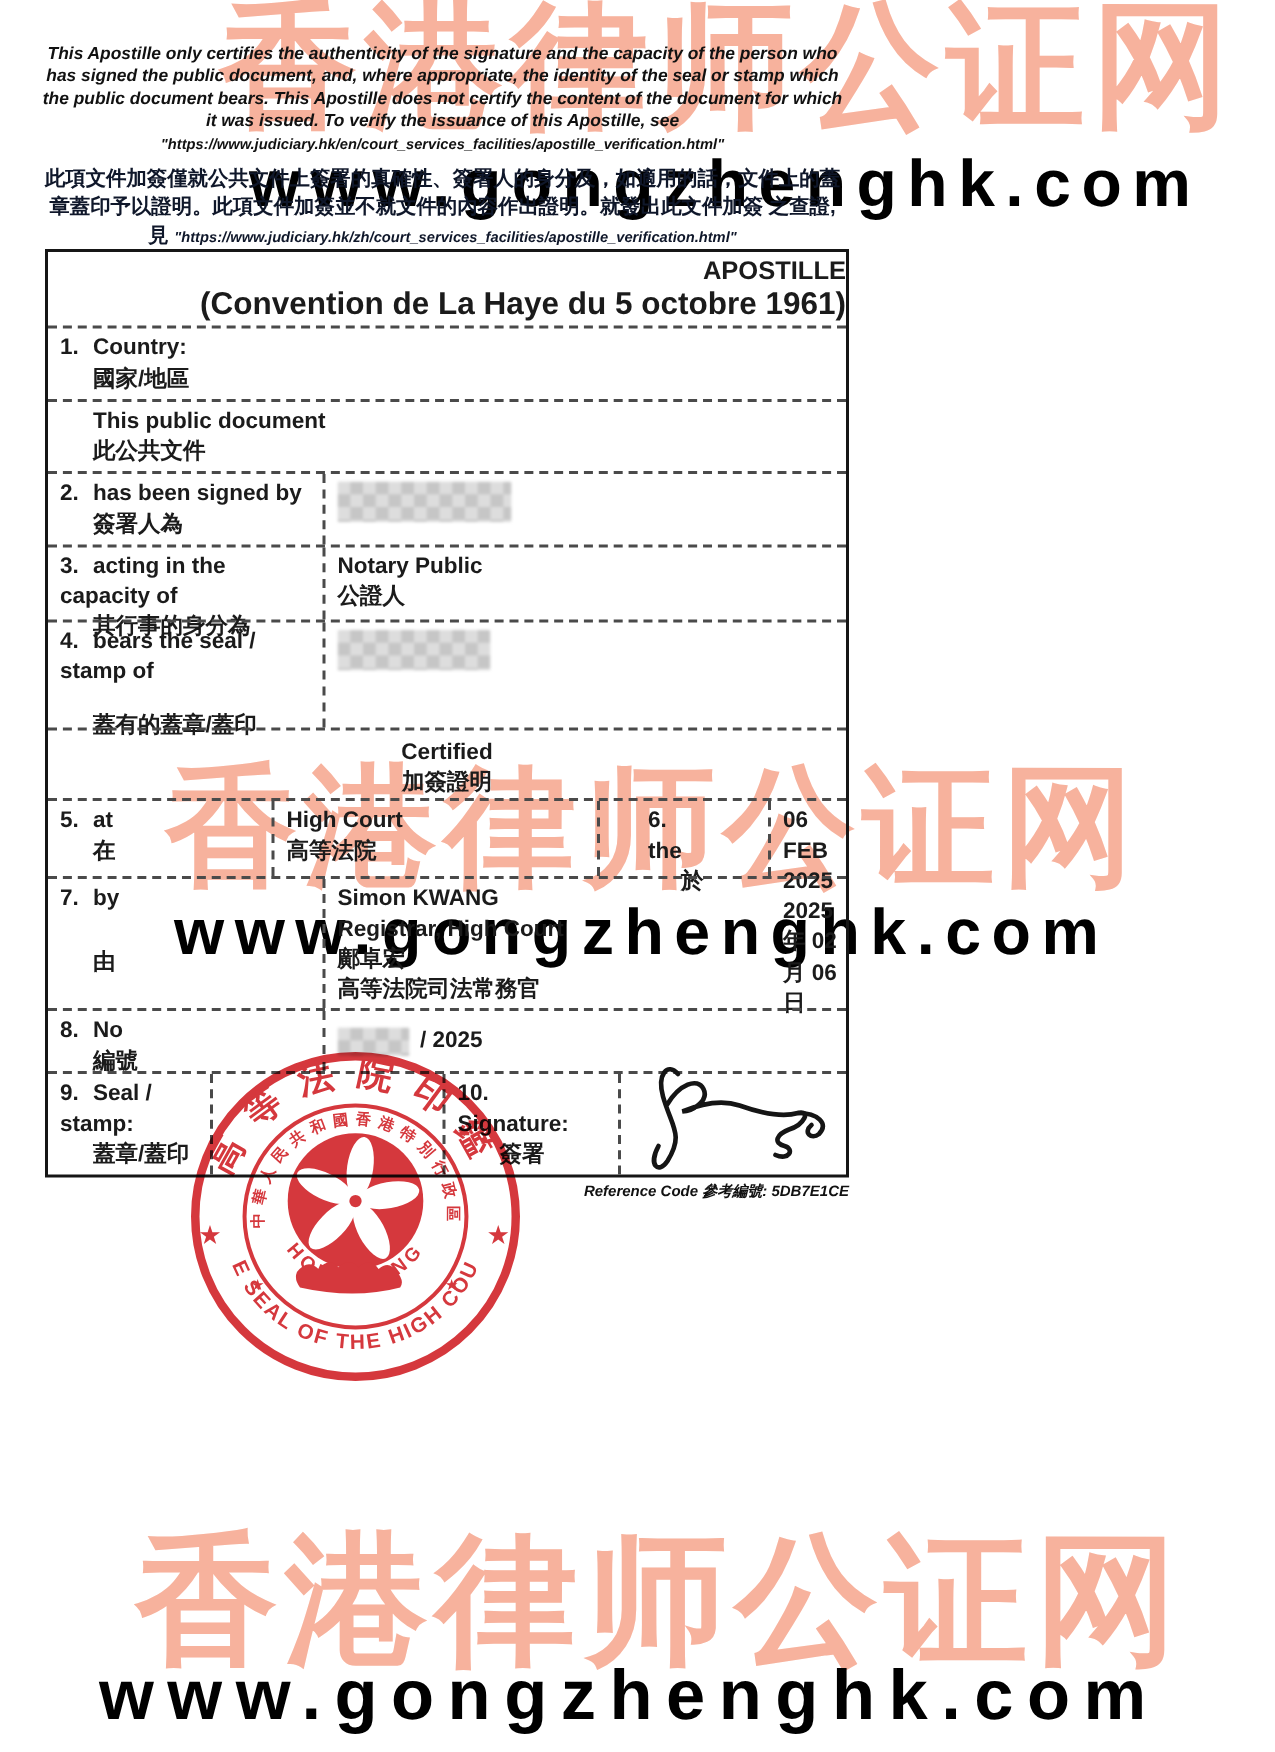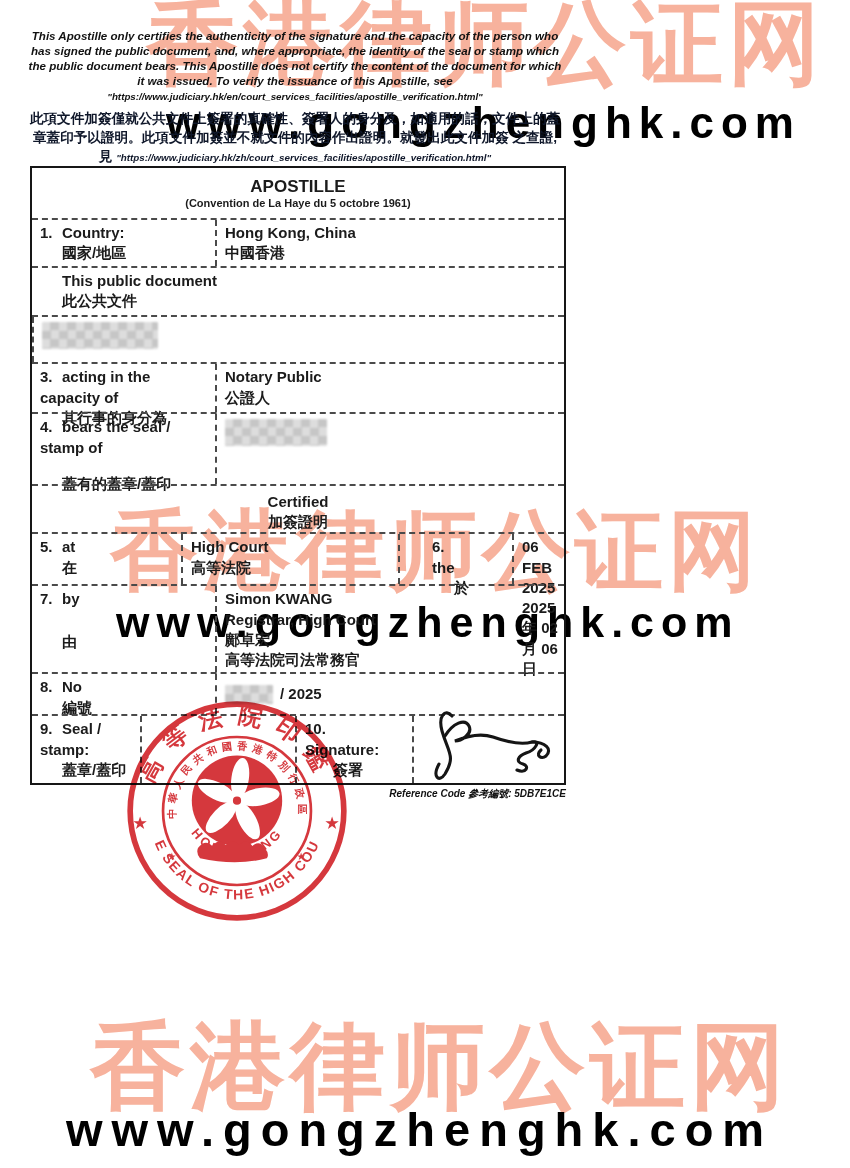--- a/index.html
+++ b/index.html
@@ -34,23 +34,23 @@
   
   .apo-table{
     position:absolute;top:166px;left:30px;width:536px;height:619px;
     border:2.5px solid #161616;box-sizing:border-box;background:transparent;
     display:flex;flex-direction:column;
   }
   .trow{display:flex;box-sizing:border-box;border-top:2px dashed #4a4a4a;}
   .trow:first-child{border-top:none;}
   .cell{box-sizing:border-box;padding:3px 6px 3px 8px;font-weight:bold;font-size:15px;line-height:1.35;}
   .cell.vline{border-left:2px dashed #4a4a4a;}
-  .title-row{height:52px;flex-direction:column;justify-content:center;text-align:center;}
+  .title-row{height:52px;flex-direction:column;justify-content:center;text-align:center;align-items:flex-end;}
   .title-main{font-weight:bold;font-size:17px;}
-  .title-sub{font-weight:bold;font-size:11px;}
+  .title-sub{font-weight:bold;font-size:21px;}
   .lab{width:183px;}
   .val{flex:1;}
   .num{display:inline-block;width:22px;}
   .ind{margin-left:22px;}
   .r1{height:50px;} .rpub{height:50px;} .r2{height:50px;} .r3{height:50px;}
   .r4{height:72px;} .rcert{height:50px;flex-direction:column;justify-content:flex-end;text-align:center;}
   .r56{height:52px;gap:44px;} .r7{height:88px;} .r8{height:42px;} .r910{flex:1;}
   .gap-top{margin-top:16px;}
   .lab5{width:105px;} .val5{width:173px;} .lab6{width:70px;padding-left:32px;} .val6{flex:1;}
   .lab9{width:108px;} .sealcell{width:155px;} .lab10{width:117px;} .sigcell{flex:1;}
@@ -100,34 +100,34 @@
       <div class="trow title-row">
         <div class="title-main">APOSTILLE</div>
         <div class="title-sub">(Convention de La Haye du 5 octobre 1961)</div>
       </div>
 
       <div class="trow r1">
         <div class="cell lab">
           <div><span class="num">1.</span><span>Country:</span></div>
           <div class="ind">國家/地區</div>
         </div>
-        <div class="cell val vline">
-          <div>Hong Kong, China</div>
-          <div>中國香港</div>
-        </div>
       </div>
 
       <div class="trow rpub">
         <div class="cell" style="padding-left:30px;">
           <div>This public document</div>
           <div>此公共文件</div>
         </div>
       </div>
 
       <div class="trow r2">
+        <div class="cell lab">
+          <div><span class="num">2.</span><span>has been signed by</span></div>
+          <div class="ind">簽署人為</div>
+        </div>
         <div class="cell val vline">
           <div class="redact block"></div>
         </div>
       </div>
 
       <div class="trow r3">
         <div class="cell lab">
           <div><span class="num">3.</span><span>acting in the capacity of</span></div>
           <div class="ind">其行事的身分為</div>
         </div>

